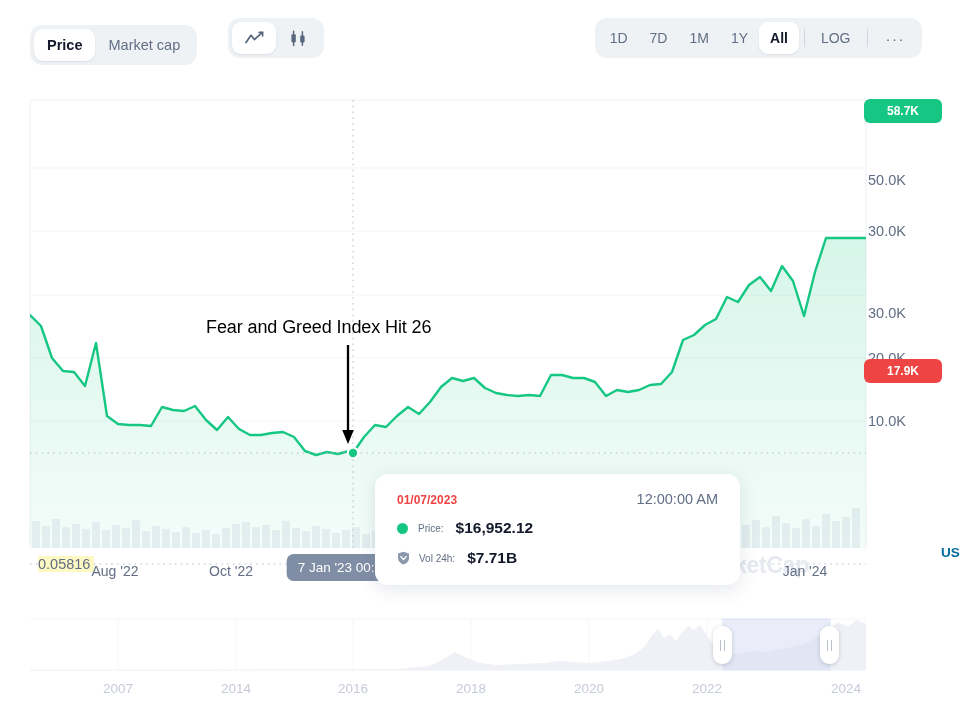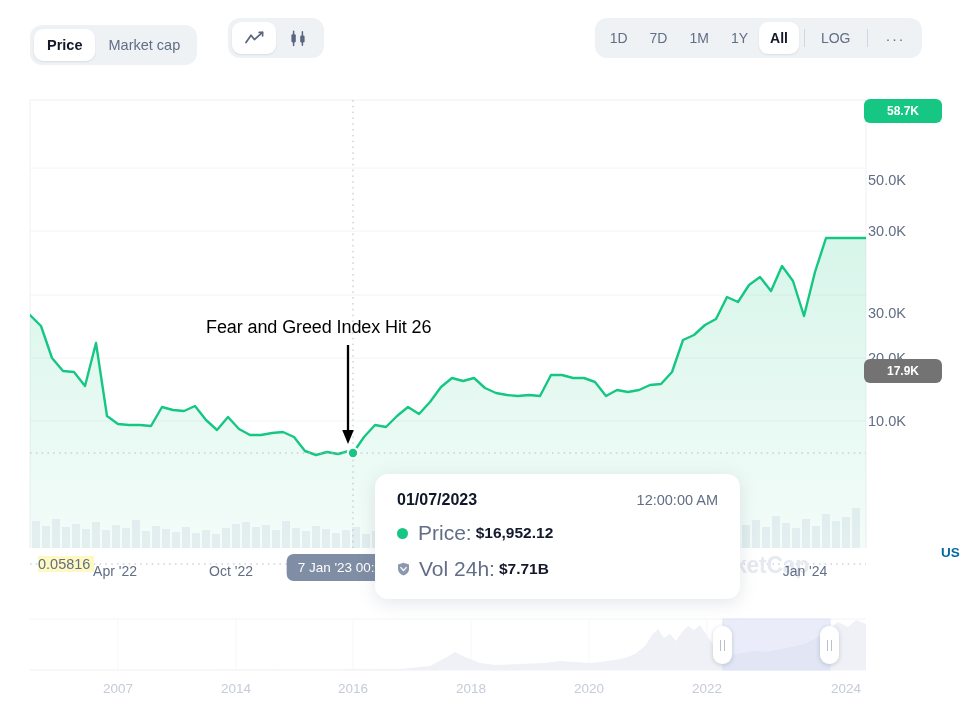--- a/index.html
+++ b/index.html
@@ -62,21 +62,21 @@
     position: absolute; left: 38px; top: 478px;
     font-size: 14.5px; color: #616e85; background: #fef9c3; padding-right: 4px;
   }
 
   .badge {
     position: absolute; left: 864px; transform: translateY(-50%);
     padding: 5px 23px; border-radius: 6px; font-size: 12px;
     font-weight: 600; color: #ffffff; white-space: nowrap;
   }
   .badge-high { background: #16c784; }
-  .badge-cross { background: #737373; }
+  .badge-cross { background: #ef4444; }
 
   
   .xlabel {
     position: absolute; top: 485px; font-size: 14px; color: #616e85;
     transform: translateX(-50%); white-space: nowrap;
   }
   .xbadge {
     position: absolute; top: 476px; transform: translateX(-50%);
     background: #7f8da5; color: #fff; font-size: 13.5px;
     padding: 6px 11px; border-radius: 7px; white-space: nowrap;
@@ -97,27 +97,27 @@
   }
 
   
   .tooltip {
     position: absolute; left: 375px; top: 396px;
     width: 365px; background: #ffffff; border-radius: 13px;
     box-shadow: 0 4px 18px rgba(88,102,126,0.16);
     padding: 17px 22px 18px 22px;
   }
   .tt-head { display: flex; justify-content: space-between; align-items: baseline; }
-  .tt-date { font-size: 16px; font-weight: 700; color: #0f172a; }
+  .tt-date { font-size: 12px; font-weight: 700; color: #ef4444; }
   .tt-time { font-size: 14.5px; color: #616e85; }
   .tt-row { display: flex; align-items: center; margin-top: 12px; }
   .tt-dot { width: 11px; height: 11px; border-radius: 50%; background: #16c784; margin-right: 10px; flex: none; }
   .tt-shield { width: 13px; height: 14px; margin-right: 9px; flex: none; }
-  .tt-key { font-size: 21px; color: #616e85; }
-  .tt-val { font-size: 15.5px; color: #13182a; font-weight: 700; margin-left: 4px; }
+  .tt-key { font-size: 10px; color: #616e85; }
+  .tt-val { font-size: 15.5px; color: #13182a; font-weight: 700; margin-left: 12px; }
 
   
   .nav-wrap { position: absolute; left: 0; top: 608px; width: 960px; height: 101px; }
   .nav-svg { position: absolute; left: 0; top: 0; }
   .navlabel {
     position: absolute; top: 73px; font-size: 13.5px; color: #c5cbd8;
     transform: translateX(-50%); white-space: nowrap;
   }
   .nav-handle {
     position: absolute; top: 18px; width: 19px; height: 38px;
@@ -331,21 +331,21 @@
     <div class="ylabel" style="top:280px;">20.0K</div>
     <div class="ylabel" style="top:343px;">10.0K</div>
 
     <div class="badge badge-high" style="top:33px;">58.7K</div>
     <div class="badge badge-cross" style="top:293px;">17.9K</div>
 
     <div class="atl-label">0.05816</div>
 
     <div class="usd-label">USD</div>
 
-    <div class="xlabel" style="left:115px;">Apr '22</div>
+    <div class="xlabel" style="left:115px;">Aug '22</div>
     <div class="xlabel" style="left:231px;">Oct '22</div>
     <div class="xlabel" style="left:460px;">Apr '23</div>
     <div class="xlabel" style="left:574px;">Jul '23</div>
     <div class="xlabel" style="left:689px;">Oct '23</div>
     <div class="xlabel" style="left:805px;">Jan '24</div>
 
     <div class="xbadge" style="left:353px;">7 Jan '23 00:00:00</div>
 
     <div class="tooltip">
       <div class="tt-head">

